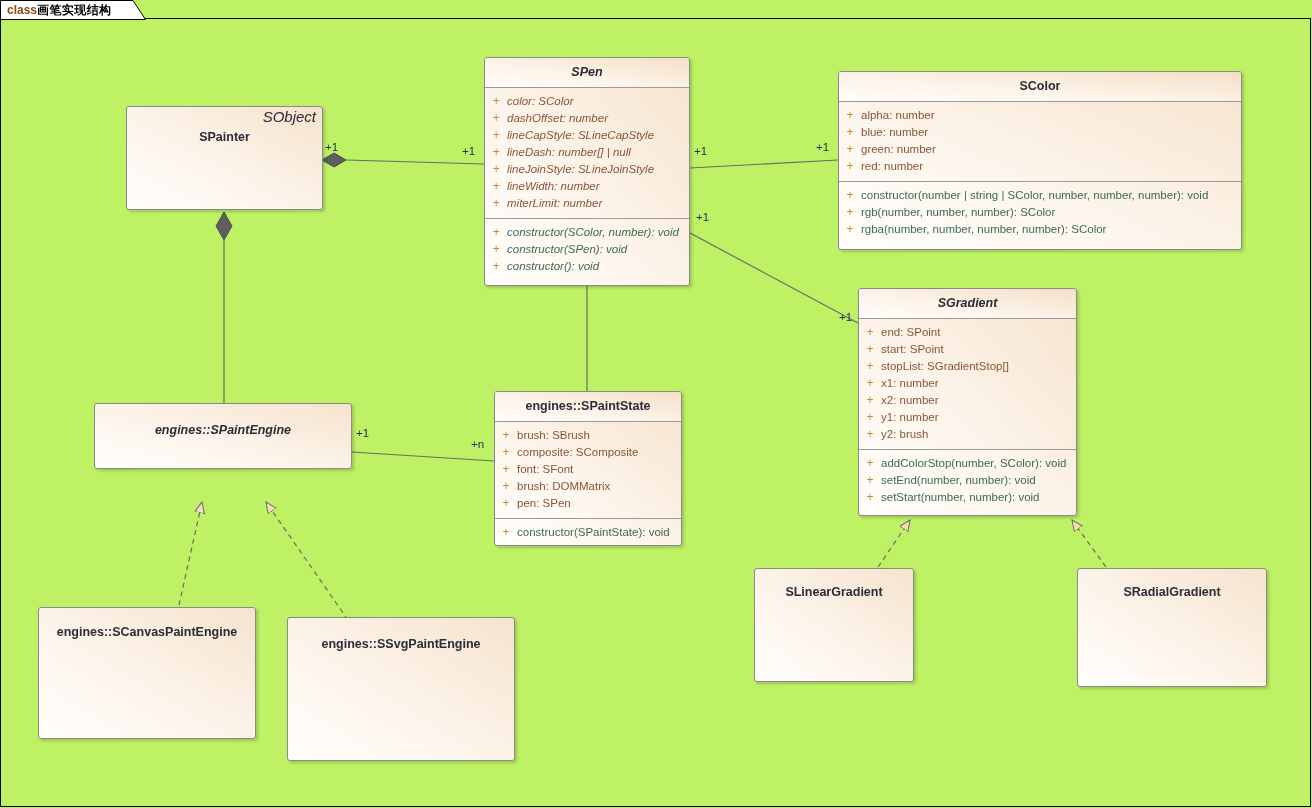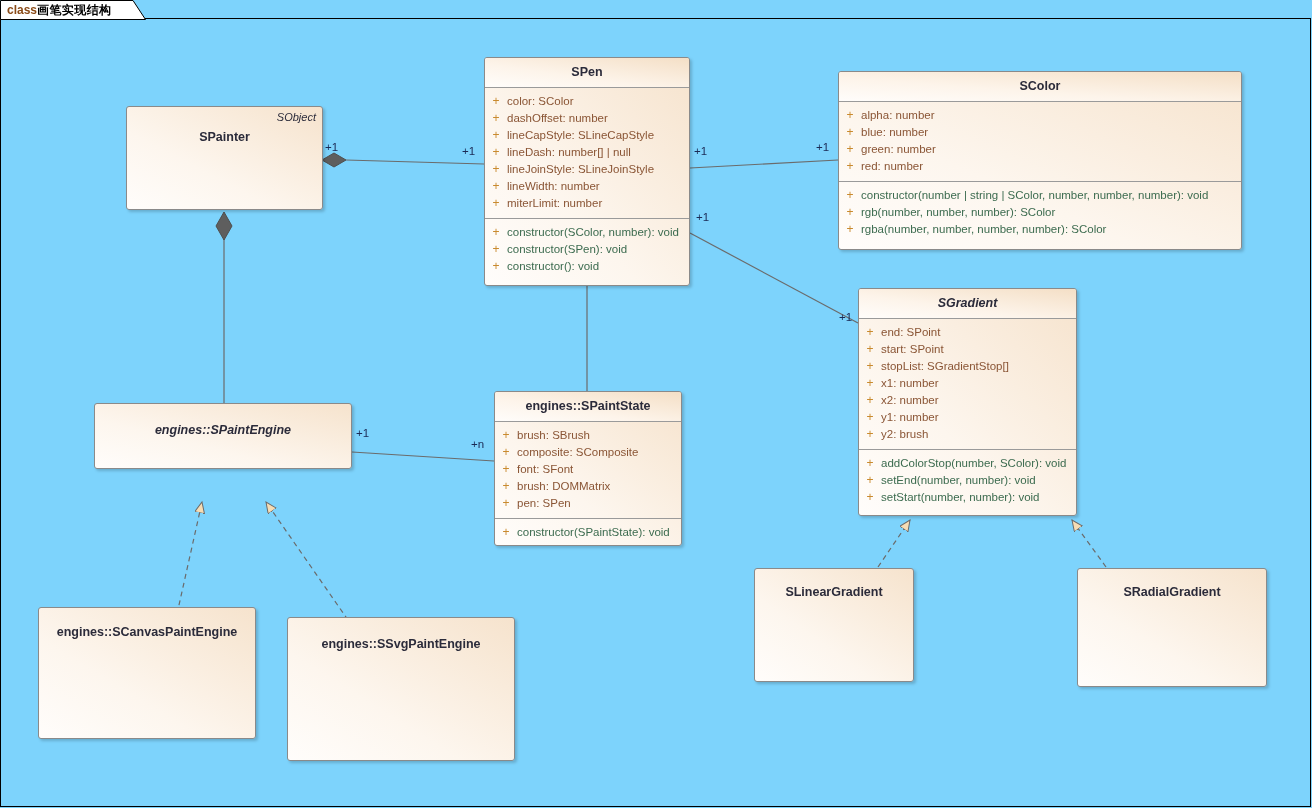--- a/index.html
+++ b/index.html
@@ -7,21 +7,21 @@
     background: #ffffff;
   }
   body {
     width: 1312px; height: 808px;
     font-family: "Liberation Sans", sans-serif;
     overflow: hidden;
   }
   #canvas {
     position: relative;
     width: 1312px; height: 808px;
-    background: #7dd3fc;
+    background: #bef264;
     box-sizing: border-box;
   }
   
   .frame-border {
     position: absolute;
     left: 0; top: 18px;
     width: 1311px; height: 789px;
     border: 1px solid #000000;
     box-sizing: border-box;
     pointer-events: none;
@@ -85,21 +85,21 @@
     white-space: nowrap;
   }
   .cls.nobody .hdr {
     border-bottom: none;
     background: none;
   }
   .cls .hdr.italic { font-style: italic; }
   .cls .stereo {
     position: absolute;
     right: 6px; top: 2px;
-    font-size: 11px;
+    font-size: 15px;
     font-style: italic;
     font-weight: normal;
     color: #2b2b3a;
     line-height: 16px;
   }
   .cls .sect {
     padding: 5px 0 6px 0;
     border-bottom: 1px solid #9a9a9a;
   }
   .cls .sect.last { border-bottom: none; }
@@ -203,21 +203,21 @@
   <div class="mult" style="left:356px; top:427px;">+1</div>
   <div class="mult" style="left:471px; top:438px;">+n</div>
 
   <div class="cls nobody" style="left:126px; top:106px; width:197px; height:104px;">
     <div class="hdr" style="height:44px; line-height:60px;">
       <span class="stereo">SObject</span>
       <span>SPainter</span>
     </div>
   </div>
 
-  <div class="cls" style="left:484px; top:57px; width:206px; height:229px;">
+  <div class="cls" style="left:484px; top:57px; width:206px; height:229px;font-style:italic;">
     <div class="hdr">
       <span>SPen</span>
     </div>
     <div class="sect">
       <div class="row">
           <span class="vis">+</span>
           <span class="attr-txt">color: SColor</span>
         </div>
       <div class="row">
           <span class="vis">+</span>

